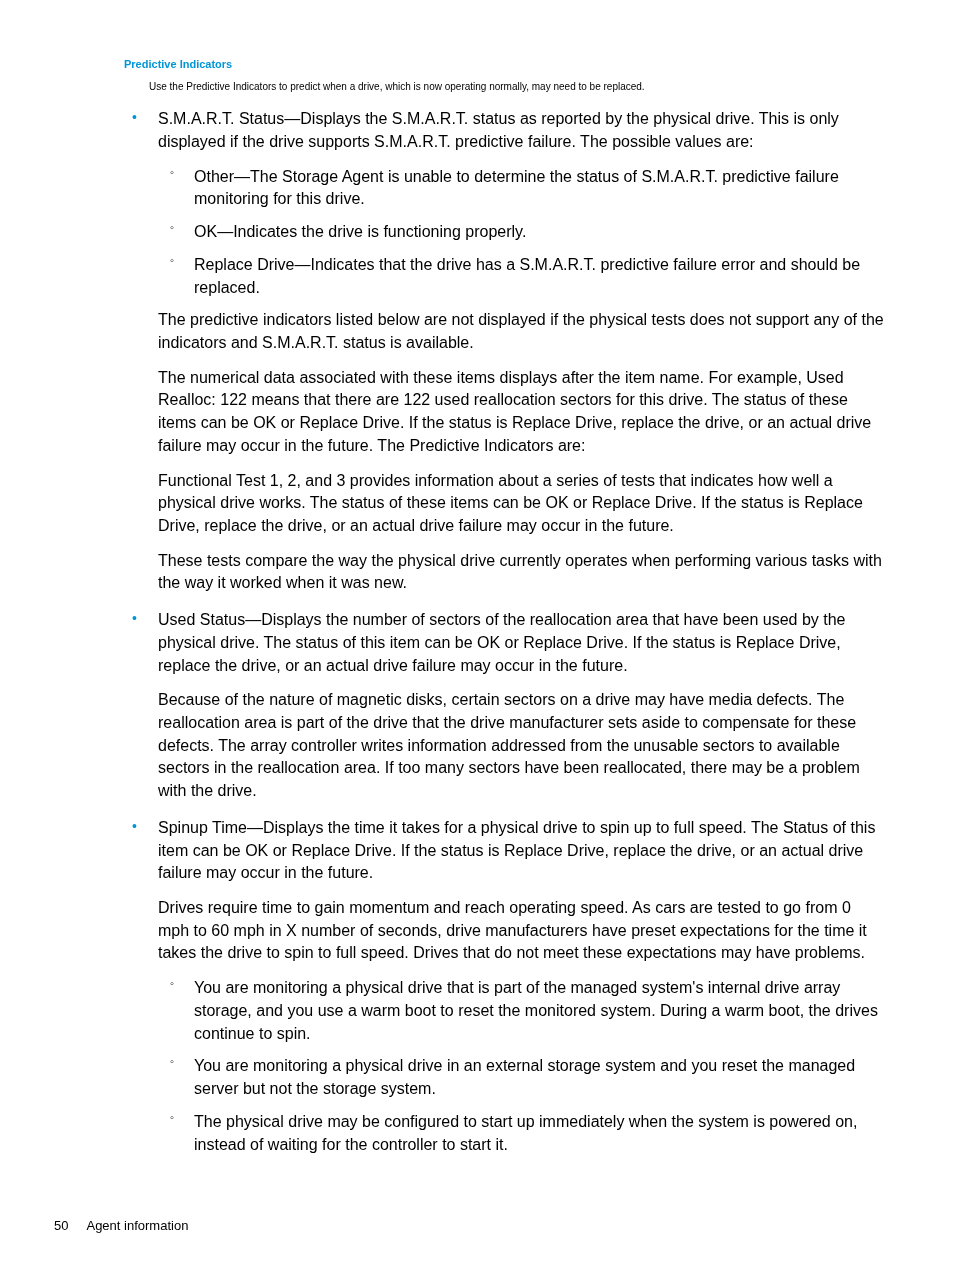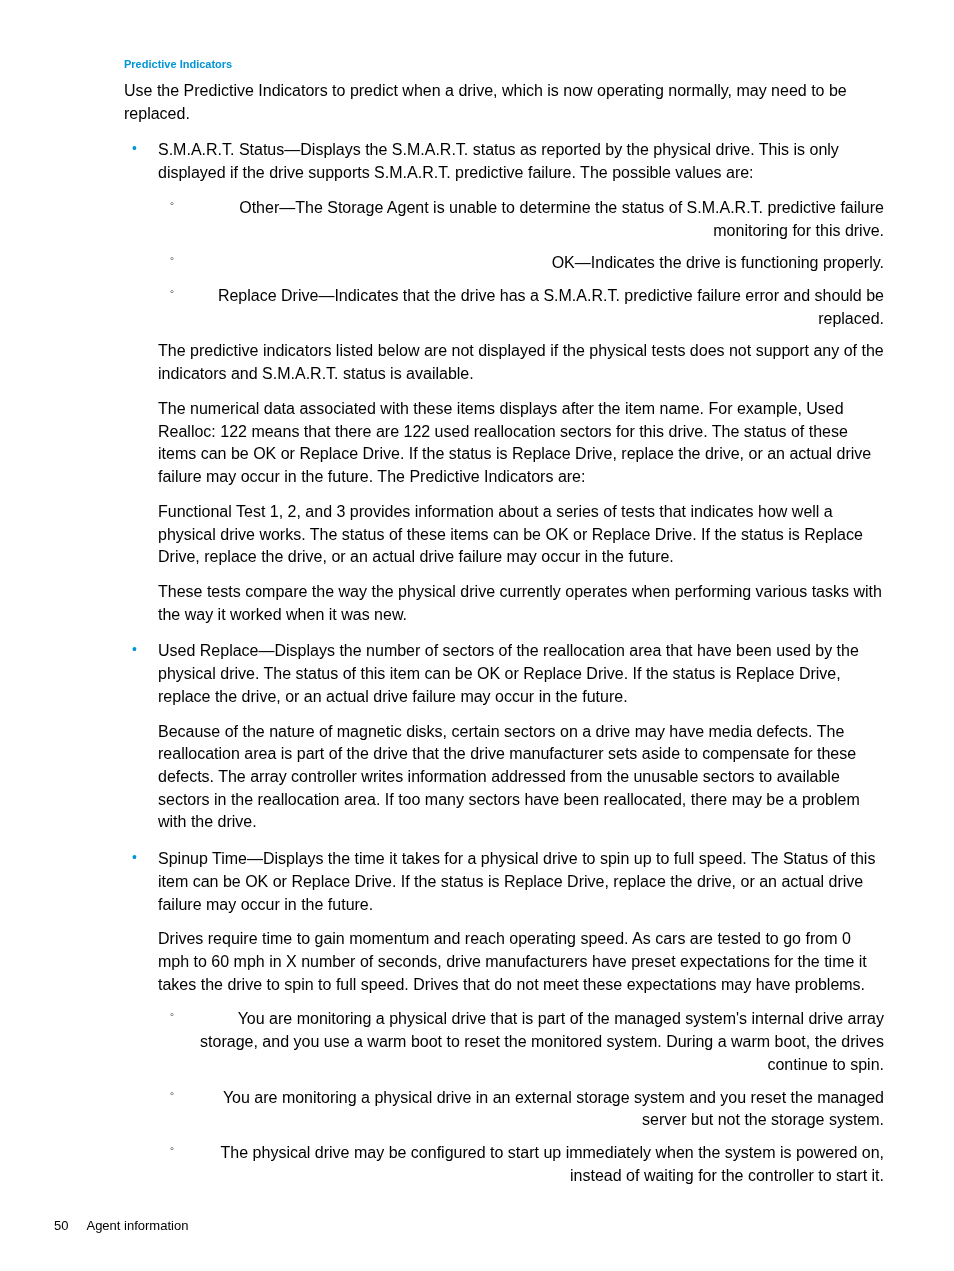--- a/index.html
+++ b/index.html
@@ -21,23 +21,24 @@
     .content-wrapper {
       padding-left: 54px;
     }
     .section-heading {
       color: #0096d6;
       font-weight: bold;
       font-size: 11px;
       margin-bottom: 10px;
     }
     .intro-text {
-      font-size: 16px;
+      font-size: 10px;
       line-height: 1.42;
       margin-bottom: 14px;
+      margin-left: 25px;
     }
     ul.main-list {
       list-style: none;
       padding-left: 0;
     }
     ul.main-list > li {
       position: relative;
       padding-left: 34px;
       margin-bottom: 14px;
     }
@@ -59,21 +60,20 @@
     }
     ul.sub-list {
       list-style: none;
       padding-left: 0;
       margin-top: 10px;
     }
     ul.sub-list > li {
       position: relative;
       padding-left: 36px;
       margin-bottom: 10px;
-      text-align: right;
     }
     ul.sub-list > li::before {
       content: "◦";
       position: absolute;
       left: 12px;
       top: 0px;
       font-size: 11px;
       color: #000;
     }
     .sub-text {
@@ -130,21 +130,21 @@
         <p class="list-para">The predictive indicators listed below are not displayed if the physical tests does not support any of the indicators and S.M.A.R.T. status is available.</p>
         <p class="list-para">The numerical data associated with these items displays after the item name. For example, Used Realloc: 122 means that there are 122 used reallocation sectors for this drive. The status of these items can be OK or Replace Drive. If the status is Replace Drive, replace the drive, or an actual drive failure may occur in the future. The Predictive Indicators are:</p>
         <p class="list-para">
           <span class="bold">Functional Test 1, 2, and 3</span><span> provides information about a series of tests that indicates how well a physical drive works. The status of these items can be OK or Replace Drive. If the status is Replace Drive, replace the drive, or an actual drive failure may occur in the future.</span>
         </p>
         <p class="list-para">These tests compare the way the physical drive currently operates when performing various tasks with the way it worked when it was new.</p>
       </li>
 
       <li>
         <p class="list-para">
-          <span class="bold">Used Replace</span><span>—Displays the number of sectors of the reallocation area that have been used by the physical drive. The status of this item can be OK or Replace Drive. If the status is Replace Drive, replace the drive, or an actual drive failure may occur in the future.</span>
+          <span class="bold">Used Status</span><span>—Displays the number of sectors of the reallocation area that have been used by the physical drive. The status of this item can be OK or Replace Drive. If the status is Replace Drive, replace the drive, or an actual drive failure may occur in the future.</span>
         </p>
         <p class="list-para">Because of the nature of magnetic disks, certain sectors on a drive may have media defects. The reallocation area is part of the drive that the drive manufacturer sets aside to compensate for these defects. The array controller writes information addressed from the unusable sectors to available sectors in the reallocation area. If too many sectors have been reallocated, there may be a problem with the drive.</p>
       </li>
 
       <li>
         <p class="list-para">
           <span class="bold">Spinup Time</span><span>—Displays the time it takes for a physical drive to spin up to full speed. The Status of this item can be OK or Replace Drive. If the status is Replace Drive, replace the drive, or an actual drive failure may occur in the future.</span>
         </p>
         <p class="list-para">Drives require time to gain momentum and reach operating speed. As cars are tested to go from 0 mph to 60 mph in X number of seconds, drive manufacturers have preset expectations for the time it takes the drive to spin to full speed. Drives that do not meet these expectations may have problems.</p>
         <ul class="sub-list">

